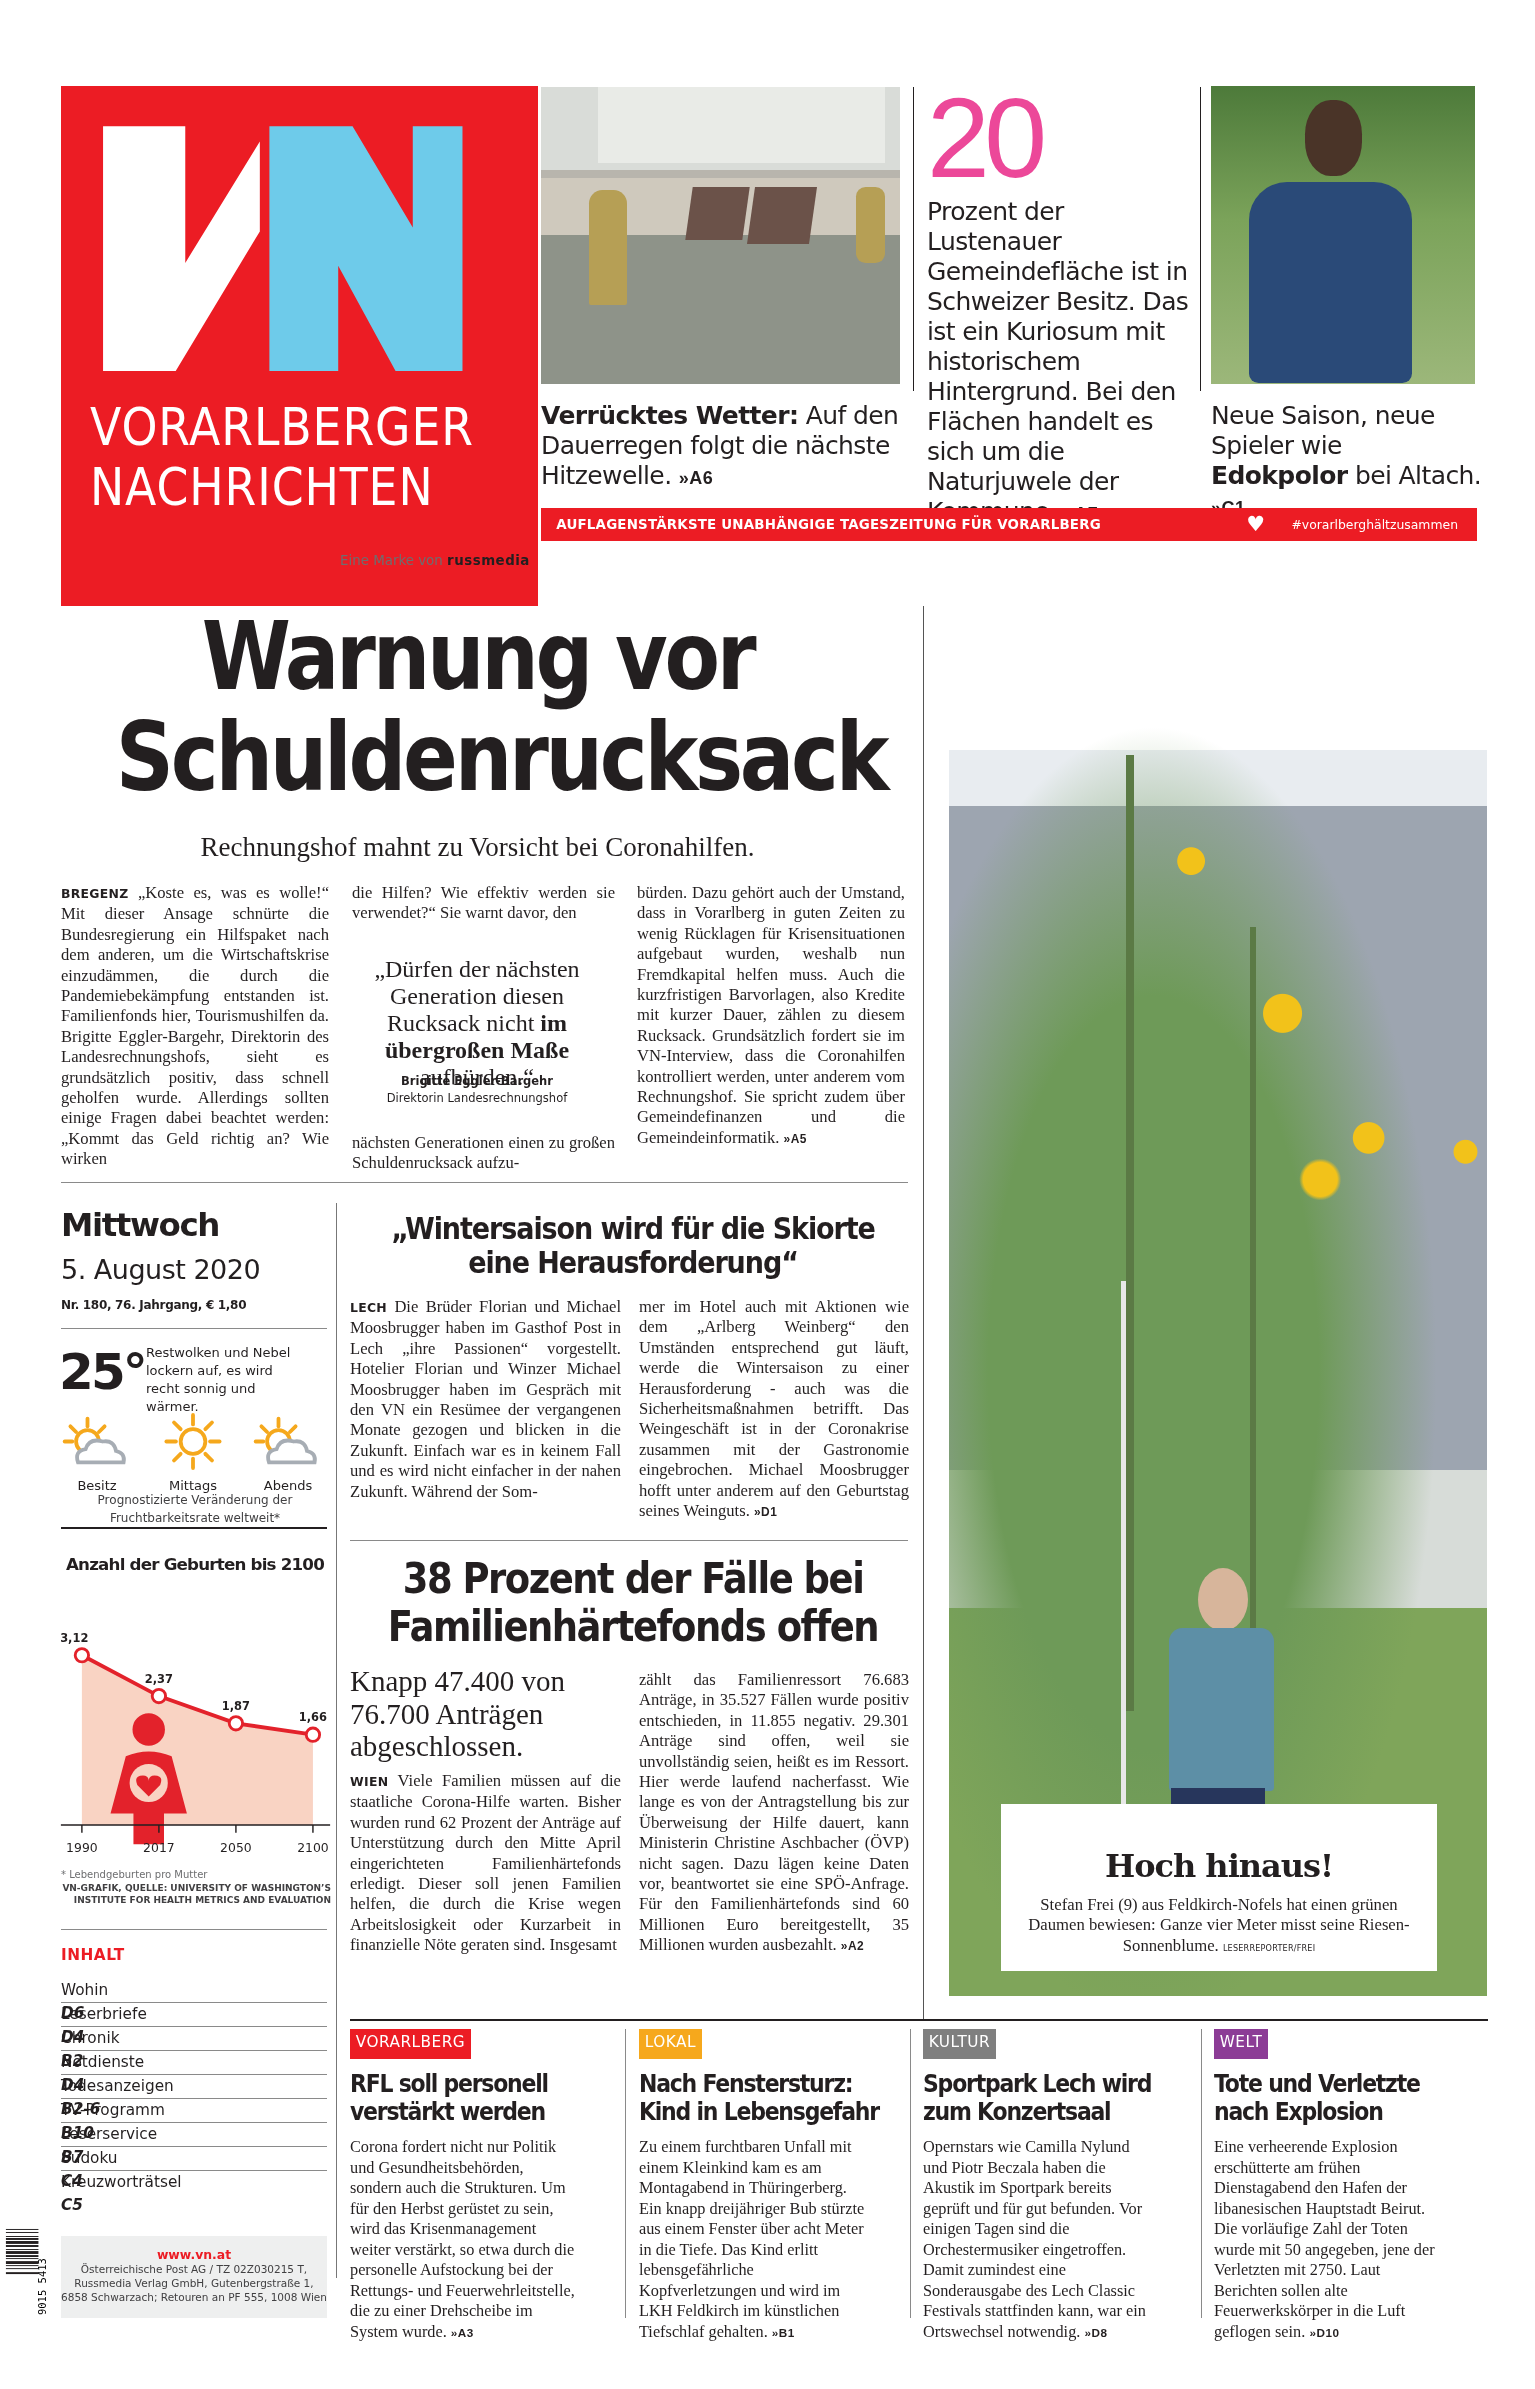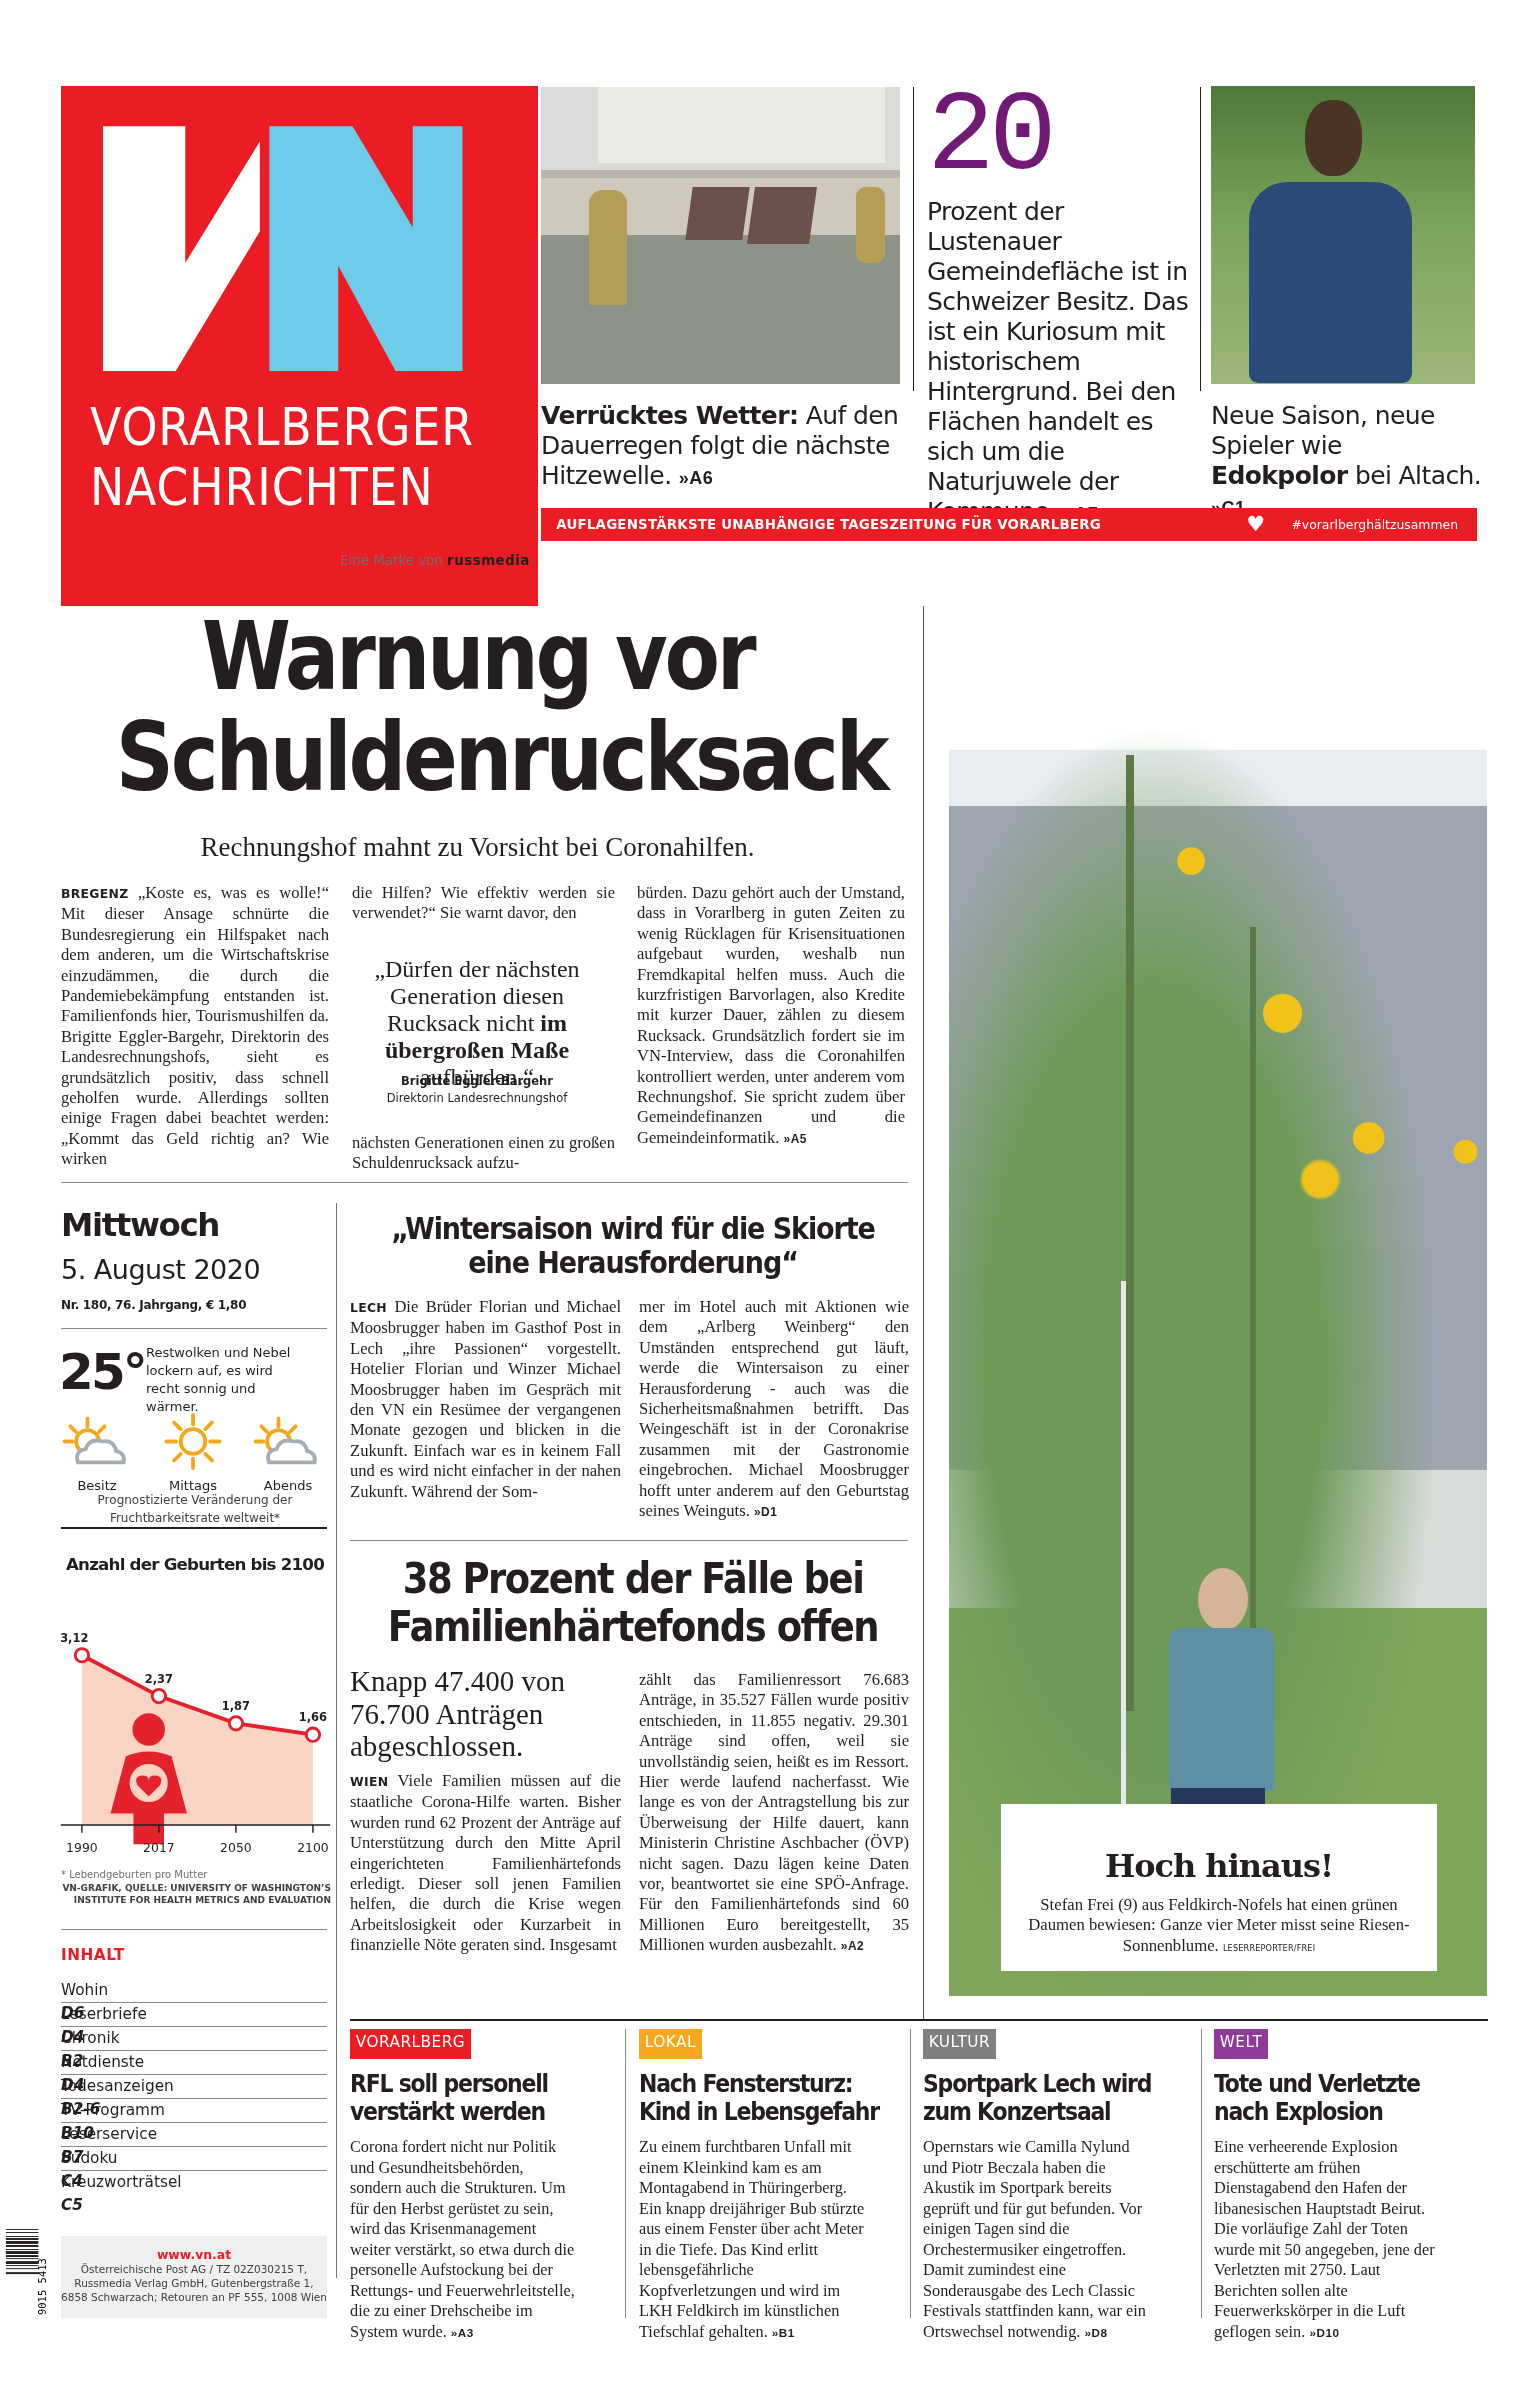--- a/index.html
+++ b/index.html
@@ -15,21 +15,21 @@
   #tagline-brand { left: 340px; top: 553px; font-size: 13.4px; color: #6d6e70; font-family: "DejaVu Sans", sans-serif; }
   #tagline-brand b { color: #231f20; font-weight: 900; letter-spacing: 0.5px; }
 
   
   .photo { position: absolute; overflow: hidden; }
   #flood-photo { left: 541px; top: 87px; width: 359px; height: 297px; background: linear-gradient(#d9dcd8 0 28%, #b8b5ad 28% 42%, #8e9389 42% 100%); }
   #soccer-photo { left: 1211px; top: 86px; width: 264px; height: 298px; background: radial-gradient(ellipse at 45% 65%, #274266 0 30%, transparent 31%), linear-gradient(#4d7a3a 0, #7ba35a 45%, #9cb77a 100%); }
 
   .teaser-text { position: absolute; font-family: "DejaVu Sans", sans-serif; font-size: 25px; line-height: 30px; color: #231f20; letter-spacing: -0.6px; }
   #flood-teaser { left: 541px; top: 401px; width: 363px; }
-  #stat-number { left: 927px; top: 86px; font-family: Liberation Mono, monospace; font-size: 113px; line-height: 105px; color: #701a75; letter-spacing: -5.7px; }
+  #stat-number { left: 927px; top: 86px; font-family: Liberation Sans, sans-serif; font-size: 113px; line-height: 105px; color: #ec4899; letter-spacing: -5.7px; }
   #stat-teaser { left: 927px; top: 197px; width: 272px; }
   #soccer-teaser { left: 1211px; top: 401px; width: 272px; }
   .vsep { position: absolute; width: 1px; background: #231f20; }
 
   
   #red-band { left: 541px; top: 508px; width: 936px; height: 33px; background: #ec1c24; color: #fff; font-family: "DejaVu Sans", sans-serif; }
   #red-band .slogan { position: absolute; left: 15.3px; top: 8.6px; font-size: 13.4px; font-weight: 700; letter-spacing: 0.2px; }
   #red-band .hashtag { position: absolute; right: 19px; top: 8.6px; font-size: 12.4px; }
   #red-band .heart { position: absolute; right: 212px; top: 5.7px; font-size: 21px; line-height: 21px; }
 

